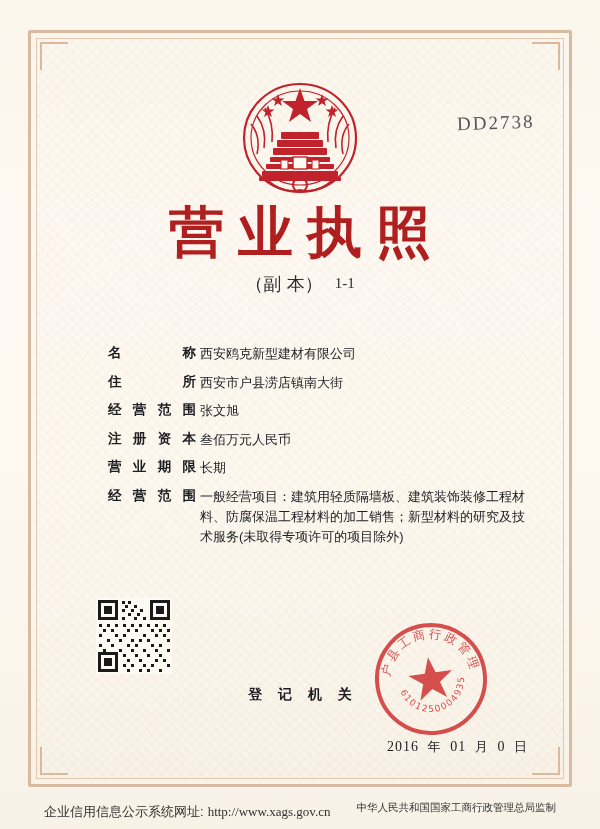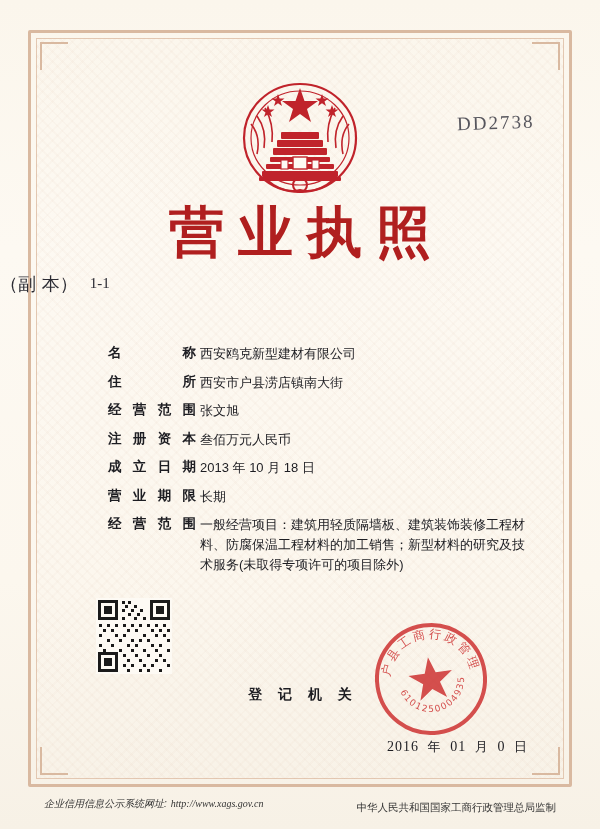--- a/index.html
+++ b/index.html
@@ -91,20 +91,21 @@
     font-size: 55px;
     letter-spacing: 14px;
     text-indent: 14px;
     color: #b01f1f;
   }
   .subtitle {
     position: absolute;
     left: 0;
     right: 0;
     top: 272px;
+    text-align: center;
     font-size: 18px;
     color: #2b2b33;
   }
   .subtitle .paren {
     font-family: "DejaVu Sans", sans-serif;
   }
   .subtitle .num {
     font-family: "Liberation Serif", serif;
     font-size: 15px;
     margin-left: 12px;
@@ -203,24 +204,23 @@
   .date-line span { margin: 0 2px; }
   .date-line .n {
     font-family: "Liberation Serif", serif;
     font-size: 14px;
   }
 
   
   .footer-left {
     position: absolute;
     left: 44px;
-    bottom: 18px;
-    font-size: 10px;
+    bottom: 8px;
+    font-size: 13px;
     color: #333;
-    font-style: italic;
   }
   .footer-left .url {
     font-family: "Liberation Serif", serif;
     margin-left: 4px;
   }
   .footer-right {
     position: absolute;
     right: 44px;
     bottom: 14px;
     font-size: 10.5px;
@@ -320,24 +320,20 @@
       <div class="field-label">住所</div>
       <div class="field-value">西安市户县涝店镇南大街</div>
     </div>
     <div class="field-row">
       <div class="field-label">经营范围</div>
       <div class="field-value">张文旭</div>
     </div>
     <div class="field-row">
       <div class="field-label">注册资本</div>
       <div class="field-value">叁佰万元人民币</div>
-    </div>
-    <div class="field-row">
-      <div class="field-label">成立日期</div>
-      <div class="field-value">2013 年 10 月 18 日</div>
     </div>
     <div class="field-row">
       <div class="field-label">营业期限</div>
       <div class="field-value">长期</div>
     </div>
     <div class="field-row multi">
       <div class="field-label">经营范围</div>
       <div class="field-value">一般经营项目：建筑用轻质隔墙板、建筑装饰装修工程材料、防腐保温工程材料的加工销售；新型材料的研究及技术服务(未取得专项许可的项目除外)</div>
     </div>
   </div>

